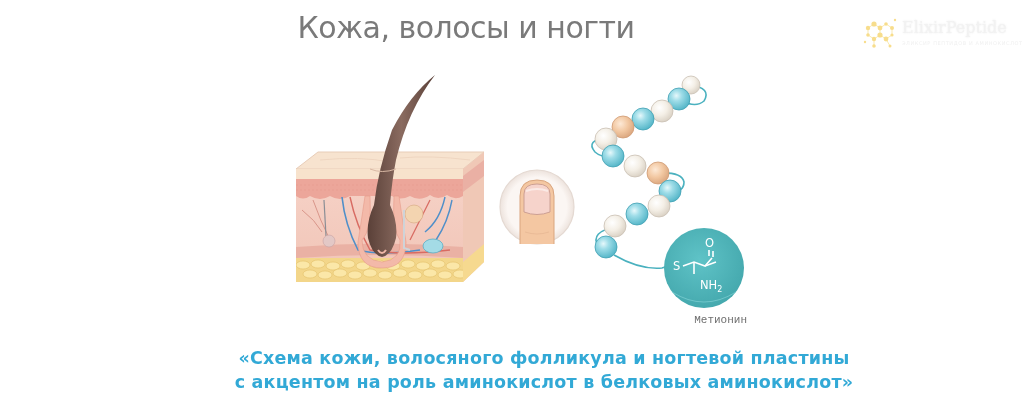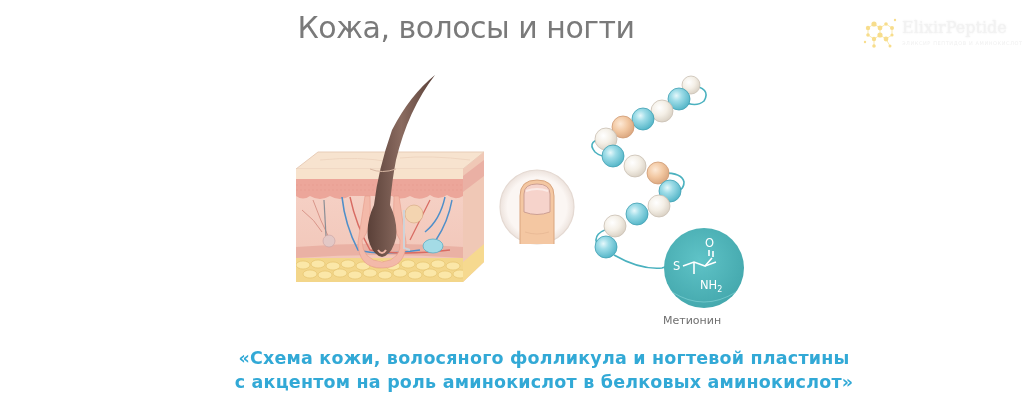--- a/index.html
+++ b/index.html
@@ -33,22 +33,22 @@
   .caption {
     position: absolute; left: 0; top: 346px; width: 1024px;
     text-align: center;
     font-family: "DejaVu Sans", sans-serif; font-weight: bold;
     font-size: 17.5px; line-height: 24px; color: #32a9d6;
     letter-spacing: 0.2px;
     padding-left: 32px;
   }
   .caption div { white-space: nowrap; }
   .met-label {
-    position: absolute; left: 663px; top: 314px; width: 84px; text-align: left;
-    font-size: 11px; color: #6f6f6f;
+    position: absolute; left: 663px; top: 314px; width: 84px; text-align: right;
+    font-size: 11px; color: #6f6f6f; font-family: Liberation Mono, monospace;
   }
   .formula {
     position: absolute; font-family: "DejaVu Sans", sans-serif; color: #ffffff; font-size: 11.5px;
   }
   .formula sub { font-size: 8px; }
 </style>
 </head>
 <body>
 
 <div class="title">Кожа, волосы и ногти</div>

